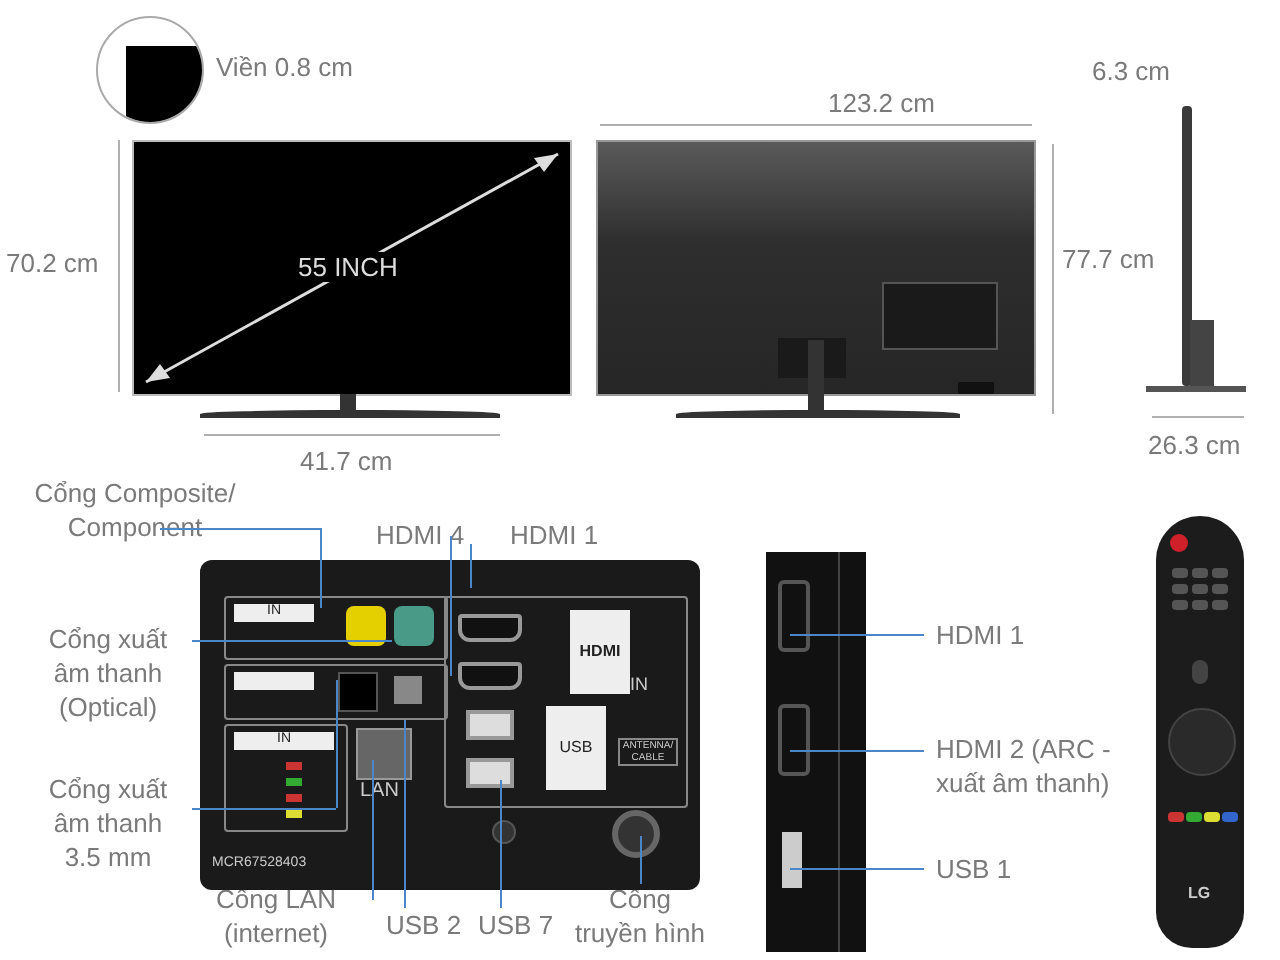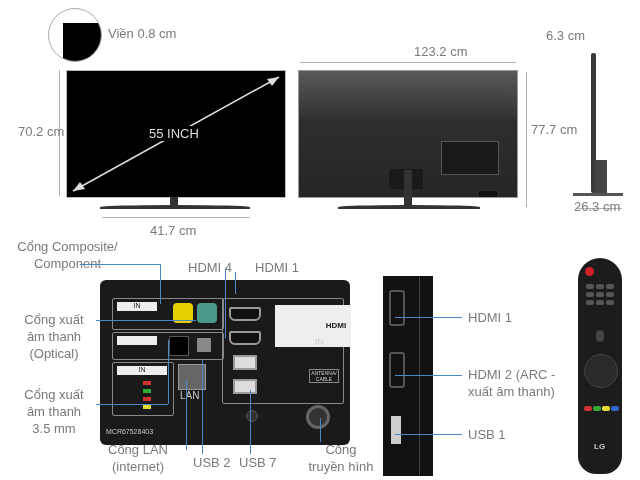--- a/index.html
+++ b/index.html
@@ -22,21 +22,21 @@
 </style>
 </head>
 <body>
 
 <div class="abs" style="left:48px;top:8px;width:52px;height:52px;border:1px solid #aaa;border-radius:50%;overflow:hidden;background:#fff;">
   <div style="position:absolute;left:14px;top:14px;width:40px;height:40px;background:#000;"></div>
 </div>
 <div class="lbl" style="left:108px;top:25px;">Viền 0.8 cm</div>
 
 <div class="dim" style="left:59px;top:70px;width:1px;height:126px;"></div>
-<div class="lbl" style="left:18px;top:123px;">70.2 cm</div>
+<div class="lbl" style="left:3px;top:123px;">70.2 cm</div>
 
 <div class="tv-front">
   <svg width="218" height="126" style="position:absolute;left:0;top:0;">
     <line x1="6" y1="120" x2="212" y2="6" stroke="#ddd" stroke-width="1.5"></line>
     <polygon points="212,6 200,8 205,15" fill="#ddd"></polygon>
     <polygon points="6,120 18,118 13,111" fill="#ddd"></polygon>
   </svg>
   <div style="position:absolute;left:80px;top:55px;background:#000;color:#ddd;font-size:13px;padding:0 2px;">55 INCH</div>
 </div>
 <div class="abs" style="left:170px;top:197px;width:8px;height:8px;background:#333;"></div>
@@ -54,37 +54,37 @@
 <div class="abs" style="left:404px;top:170px;width:8px;height:38px;background:#333;"></div>
 <div class="abs" style="left:338px;top:205px;width:142px;height:4px;background:#333;border-radius:50% 50% 0 0;"></div>
 <div class="dim" style="left:526px;top:72px;width:1px;height:135px;"></div>
 <div class="lbl" style="left:531px;top:121px;">77.7 cm</div>
 
 <div class="lbl" style="left:546px;top:27px;">6.3 cm</div>
 <div class="abs" style="left:591px;top:53px;width:5px;height:140px;background:#3a3a3a;border-radius:2px;"></div>
 <div class="abs" style="left:595px;top:160px;width:12px;height:34px;background:#444;"></div>
 <div class="abs" style="left:573px;top:193px;width:50px;height:3px;background:#555;"></div>
 <div class="dim" style="left:576px;top:208px;width:46px;height:1px;"></div>
-<div class="lbl" style="left:574px;top:198px;">26.3 cm</div>
+<div class="lbl" style="left:574px;top:214px;">26.3 cm</div>
 
 <div class="lbl lblc" style="left:5px;top:238px;width:125px;white-space:pre-line;">Cổng Composite/
 Component</div>
 <div class="lbl lblc" style="left:14px;top:311px;width:80px;white-space:pre-line;">Cổng xuất
 âm thanh
 (Optical)</div>
 <div class="lbl lblc" style="left:14px;top:386px;width:80px;white-space:pre-line;">Cổng xuất
 âm thanh
 3.5 mm</div>
 <div class="lbl lblc" style="left:98px;top:441px;width:80px;white-space:pre-line;">Cổng LAN
 (internet)</div>
 <div class="lbl" style="left:188px;top:259px;">HDMI 4</div>
 <div class="lbl" style="left:255px;top:259px;">HDMI 1</div>
 <div class="lbl" style="left:193px;top:454px;">USB 2</div>
 <div class="lbl" style="left:239px;top:454px;">USB 7</div>
-<div class="lbl lblc" style="left:280px;top:441px;width:80px;white-space:pre-line;margin-left:21px;">Cổng
+<div class="lbl lblc" style="left:280px;top:441px;width:80px;white-space:pre-line;">Cổng
 truyền hình</div>
 
 <div class="panel">
   <div class="sub" style="left:12px;top:18px;width:110px;height:30px;">
     <div class="tag" style="left:4px;top:3px;width:40px;height:9px;">IN</div>
     <div class="abs" style="left:60px;top:4px;width:20px;height:20px;background:#e4d000;border-radius:4px;"></div>
     <div class="abs" style="left:84px;top:4px;width:20px;height:20px;background:#4a9a88;border-radius:4px;"></div>
   </div>
   <div class="sub" style="left:12px;top:52px;width:110px;height:26px;">
     <div class="tag" style="left:4px;top:3px;width:40px;height:9px;"></div>
@@ -100,21 +100,22 @@
   </div>
   <div class="abs" style="left:78px;top:84px;width:26px;height:24px;background:#666;border:1px solid #999;"></div>
   <div class="abs" style="left:80px;top:110px;color:#ccc;font-size:10px;">LAN</div>
   <div class="abs" style="left:6px;top:148px;color:#ccc;font-size:7px;">MCR67528403</div>
 
   <div class="sub" style="left:122px;top:18px;width:120px;height:104px;">
     <div class="hdmi" style="left:6px;top:8px;"></div>
     <div class="hdmi" style="left:6px;top:32px;"></div>
     <div class="usb" style="left:10px;top:56px;"></div>
     <div class="usb" style="left:10px;top:80px;"></div>
-    <div class="tag" style="left:52px;top:6px;width:30px;height:42px;line-height:42px;font-size:8px;font-weight:bold;padding-left:46px;">HDMI</div>
+    <div class="tag" style="left:62px;top:6px;width:30px;height:42px;line-height:42px;font-size:8px;font-weight:bold;">HDMI</div>
+    <div class="tag" style="left:50px;top:54px;width:30px;height:42px;line-height:42px;font-size:8px;">USB</div>
     <div class="abs" style="left:92px;top:38px;color:#ccc;font-size:9px;">IN</div>
     <div class="abs" style="left:86px;top:70px;width:28px;color:#ccc;font-size:5px;border:1px solid #888;text-align:center;">ANTENNA/ CABLE</div>
   </div>
   <div class="abs" style="left:206px;top:125px;width:18px;height:18px;border-radius:50%;background:#333;border:3px solid #666;"></div>
   <div class="abs" style="left:146px;top:130px;width:10px;height:10px;border-radius:50%;background:#333;border:1px solid #555;"></div>
 </div>
 
 <div class="line" style="left:80px;top:264px;width:80px;height:1px;"></div>
 <div class="line" style="left:160px;top:264px;width:1px;height:40px;"></div>
 <div class="line" style="left:96px;top:320px;width:100px;height:1px;"></div>

